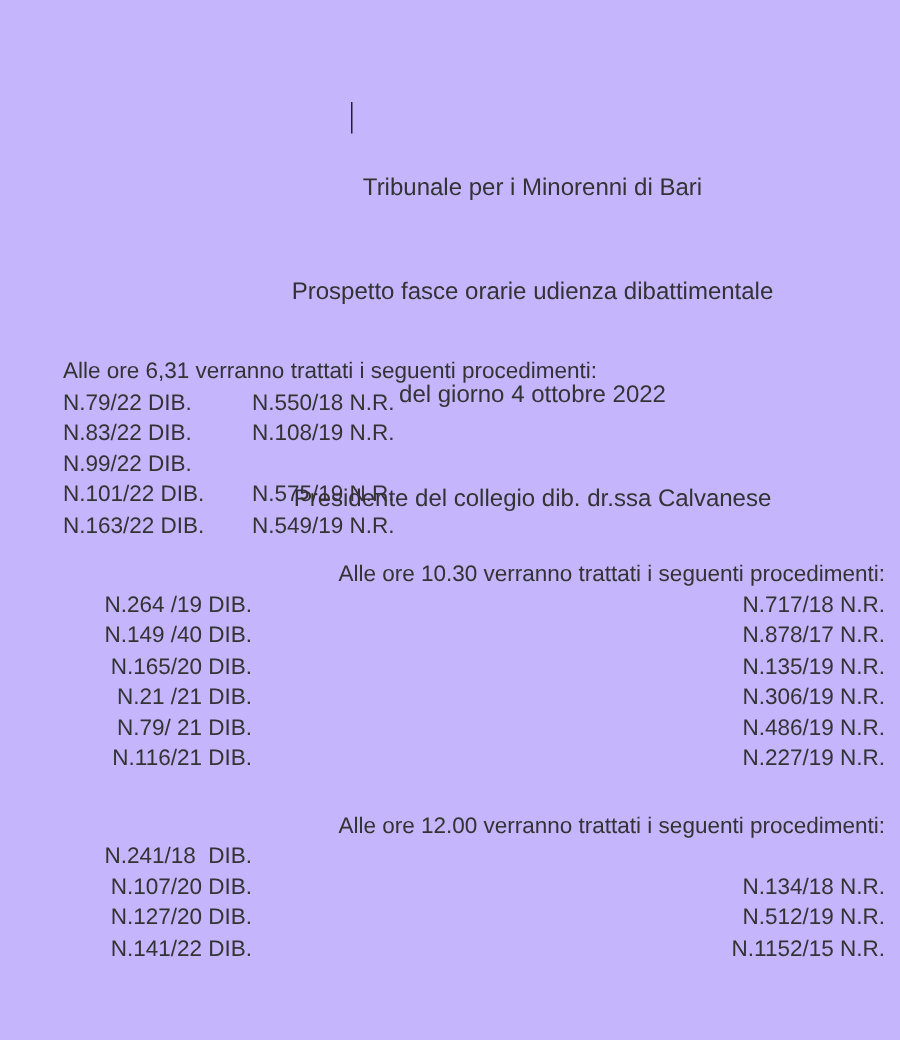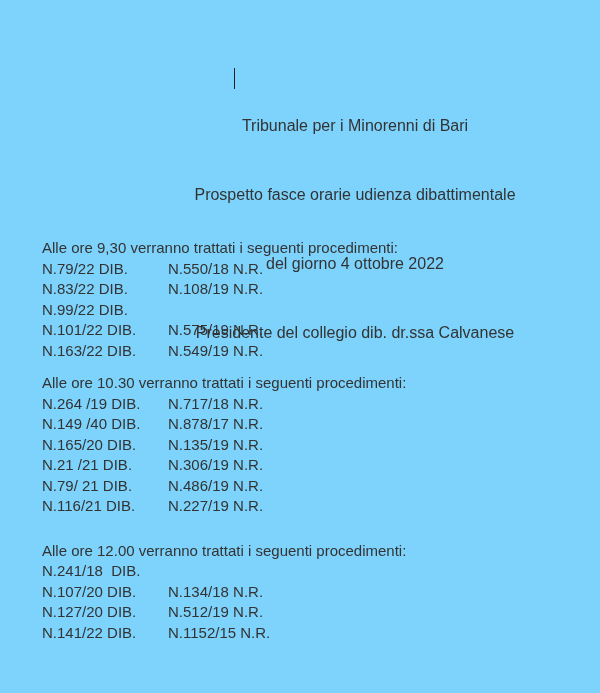--- a/index.html
+++ b/index.html
@@ -4,21 +4,21 @@
 <style>
   html, body {
     margin: 0;
     padding: 0;
     background: #ffffff;
   }
   .page {
     position: relative;
     width: 600px;
     height: 693px;
-    background: #7dd3fc;
+    background: #c4b5fd;
     overflow: hidden;
     font-family: "Liberation Sans", sans-serif;
     color: #333333;
   }
   .caret {
     position: absolute;
     left: 234px;
     top: 68px;
     width: 1px;
     height: 21px;
@@ -35,21 +35,21 @@
     white-space: pre;
   }
   .doc-body {
     position: absolute;
     top: 238px;
     left: 42px;
     right: 10px;
     font-size: 15px;
   }
   .section { margin: 0; }
-  .section + .section { margin-top: 12px; }
+  .section + .section { margin-top: 12px; text-align: right; }
   .section:last-child { margin-top: 24px; }
   .section-heading {
     line-height: 20.5px;
     white-space: pre;
   }
   .case-row {
     display: grid;
     grid-template-columns: 126px 1fr;
     line-height: 20.5px;
   }
@@ -66,21 +66,21 @@
 
   <header class="doc-header">
     <div>Tribunale per i Minorenni di Bari</div>
     <div>Prospetto fasce orarie udienza dibattimentale</div>
     <div>del giorno 4 ottobre 2022</div>
     <div>Presidente del collegio dib. dr.ssa Calvanese</div>
   </header>
 
   <main class="doc-body">
   <section class="section">
-    <div class="section-heading">Alle ore 9,30 verranno trattati i seguenti procedimenti:</div>
+    <div class="section-heading">Alle ore 6,31 verranno trattati i seguenti procedimenti:</div>
     <div class="section-rows">
   <div class="case-row">
     <span>N.79/22 DIB.</span>
     <span>N.550/18 N.R.</span>
   </div>
 
   <div class="case-row">
     <span>N.83/22 DIB.</span>
     <span>N.108/19 N.R.</span>
   </div>

